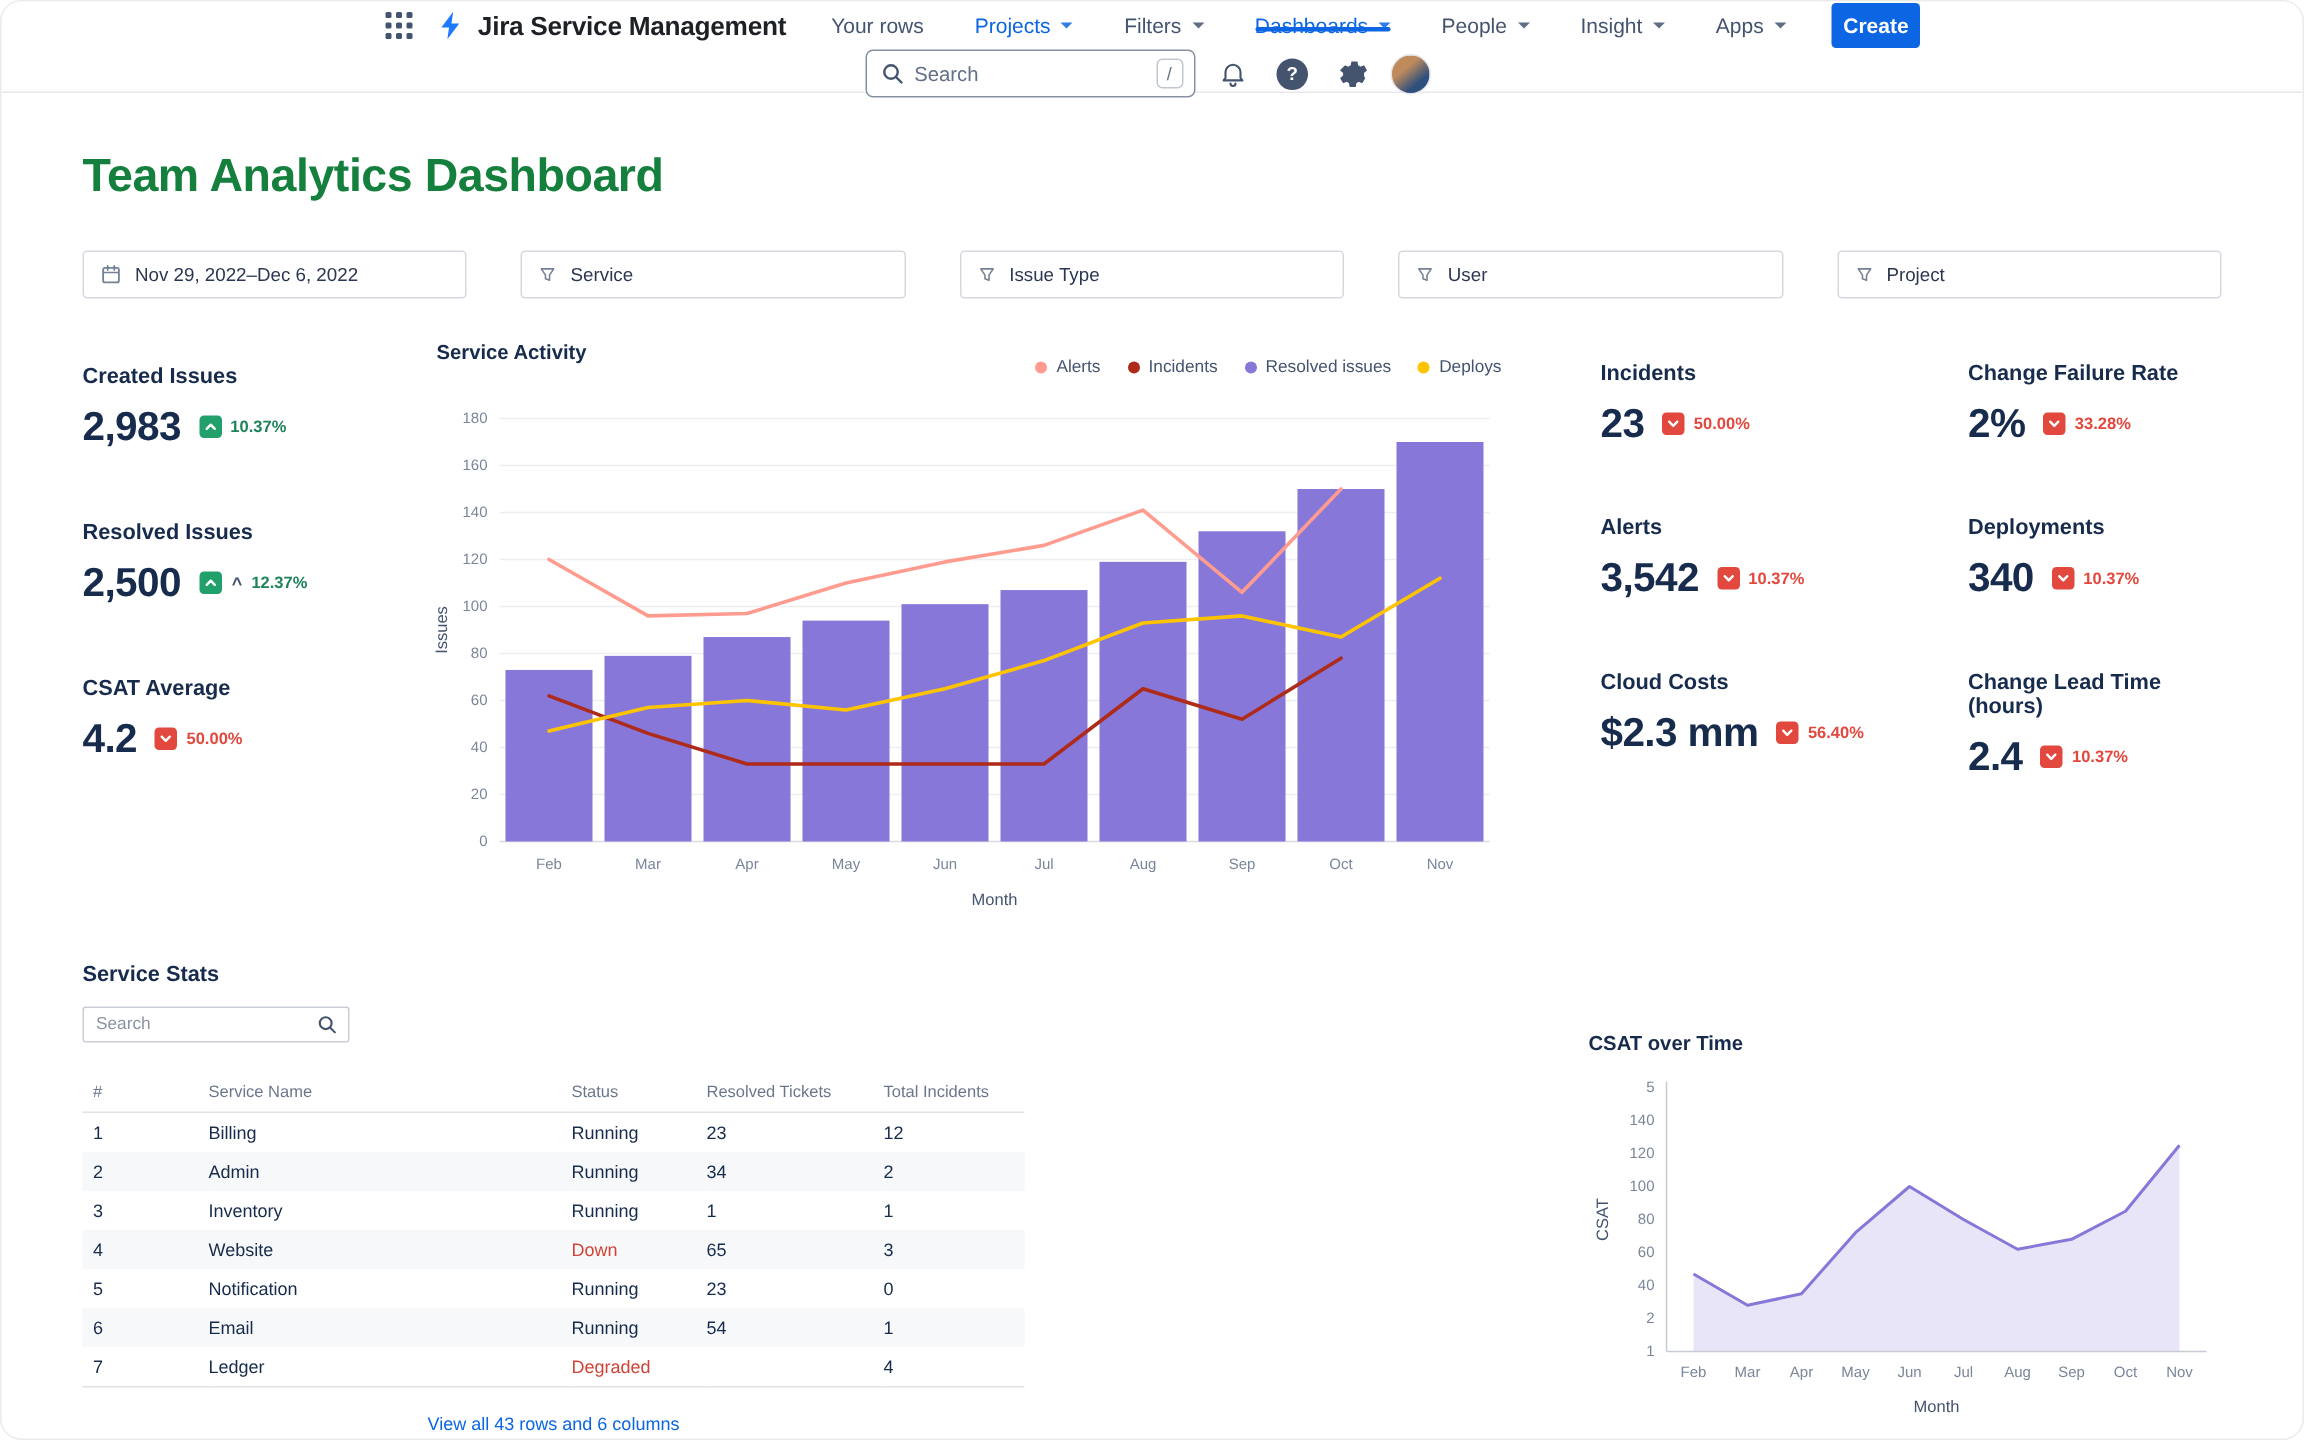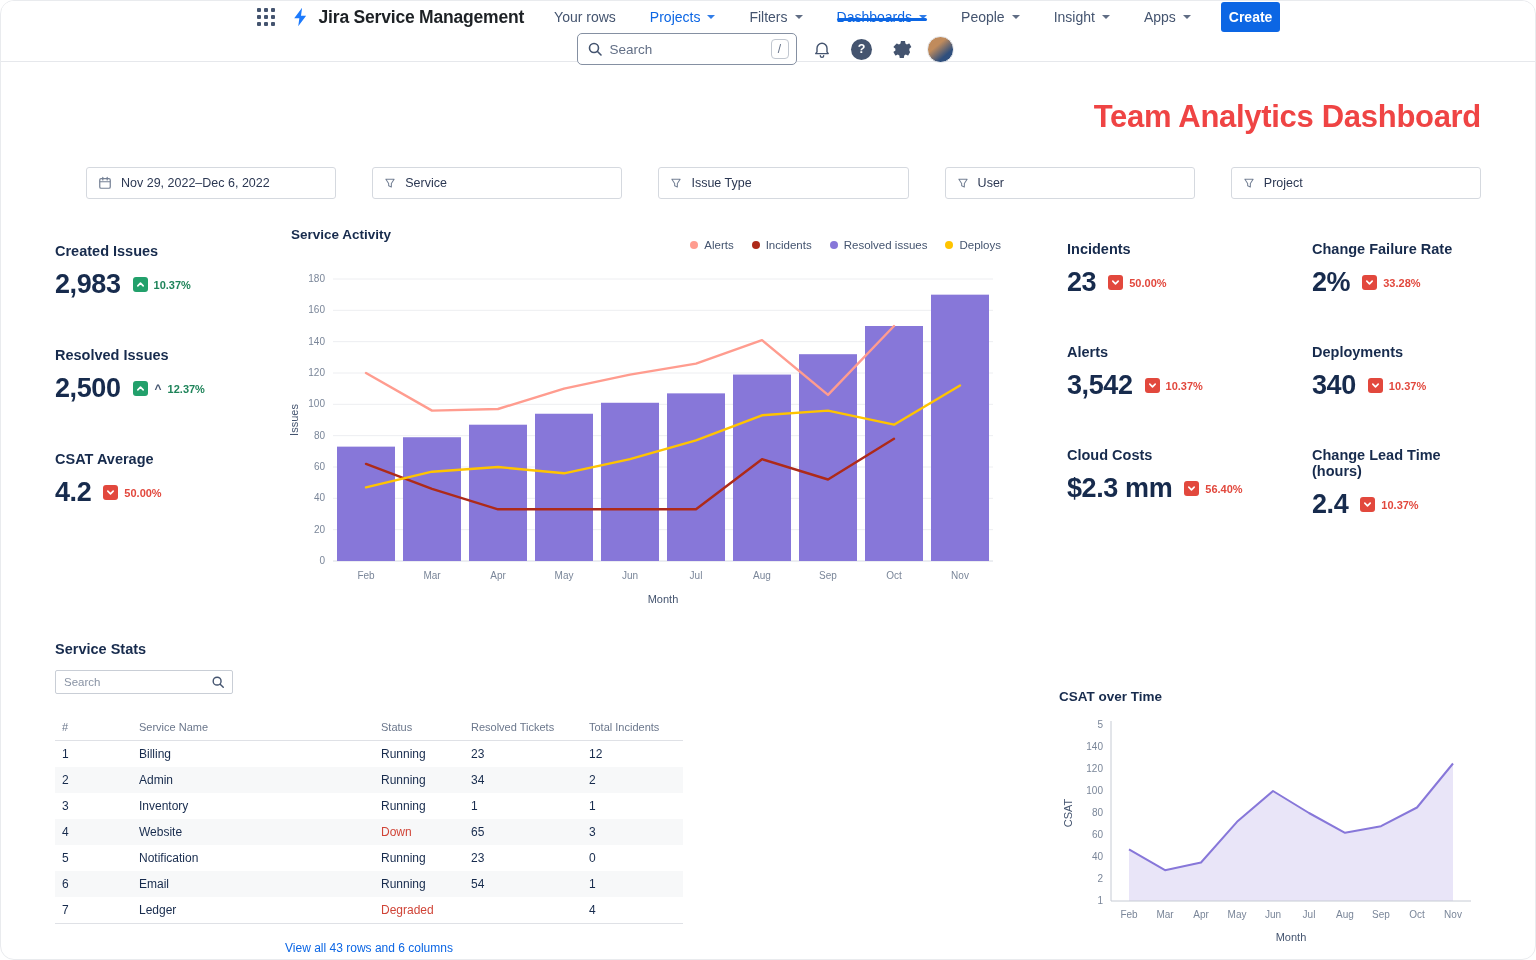--- a/index.html
+++ b/index.html
@@ -25,23 +25,23 @@
   .searchbox { width:220px; height:32px; border:1px solid #8590A2; border-radius:5px; display:flex; align-items:center; padding:0 7px 0 9px; gap:7px; background:#fff; }
   .searchbox input { border:none; outline:none; flex:1; min-width:0; font-family:inherit; font-size:13.5px; color:#172B4D; background:transparent; }
   .searchbox input::placeholder { color:#626F86; }
   .slash-key { width:18px; height:20px; border:1px solid #C1C7D0; border-radius:4px; display:grid; place-items:center; font-size:12px; color:#626F86; }
   .icon-btn { width:30px; height:30px; display:grid; place-items:center; cursor:pointer; border-radius:50%; }
   .help-circle { width:21px; height:21px; border-radius:50%; background:#44546F; color:#fff; font-size:12.5px; font-weight:700; display:grid; place-items:center; }
   .avatar { width:27px; height:27px; border-radius:50%; background:linear-gradient(140deg,#C08B5C 35%,#2F4F7D 72%); cursor:pointer; border:1px solid #E4E6EA; }
 
   
   .page { padding:0 54px; }
-  .page-title { font-size:31px; font-weight:700; color:#ef4444; margin:38px 0 32px; letter-spacing:-0.3px;text-align:right; }
-
-  .filters { display:flex; gap:36px; margin-bottom:0;margin-left:31px; }
+  .page-title { font-size:31px; font-weight:700; color:#15803d; margin:38px 0 32px; letter-spacing:-0.3px; }
+
+  .filters { display:flex; gap:36px; margin-bottom:0; }
   .filter-box { flex:1; height:32px; border:1px solid #D5D9DF; border-radius:3px; display:flex; align-items:center; gap:9px; padding:0 11px; font-size:12.5px; color:#2B3752; background:#fff; cursor:pointer; }
 
   
   .dash-top { display:flex; padding:0 54px; margin-top:28px; align-items:flex-start; }
   .kpi-col { width:232px; flex:none; padding-top:16px; display:flex; flex-direction:column; gap:47px; }
   .kpi-label { font-size:14.5px; font-weight:600; color:#172B4D; }
   .kpi-value-row { display:flex; align-items:center; margin-top:10px; }
   .kpi-value { font-size:27px; font-weight:700; color:#172B4D; letter-spacing:-0.4px; }
   .badge { width:15px; height:15px; border-radius:3px; margin-left:12px; display:grid; place-items:center; flex:none; }
   .badge.green { background:#22A06B; }

